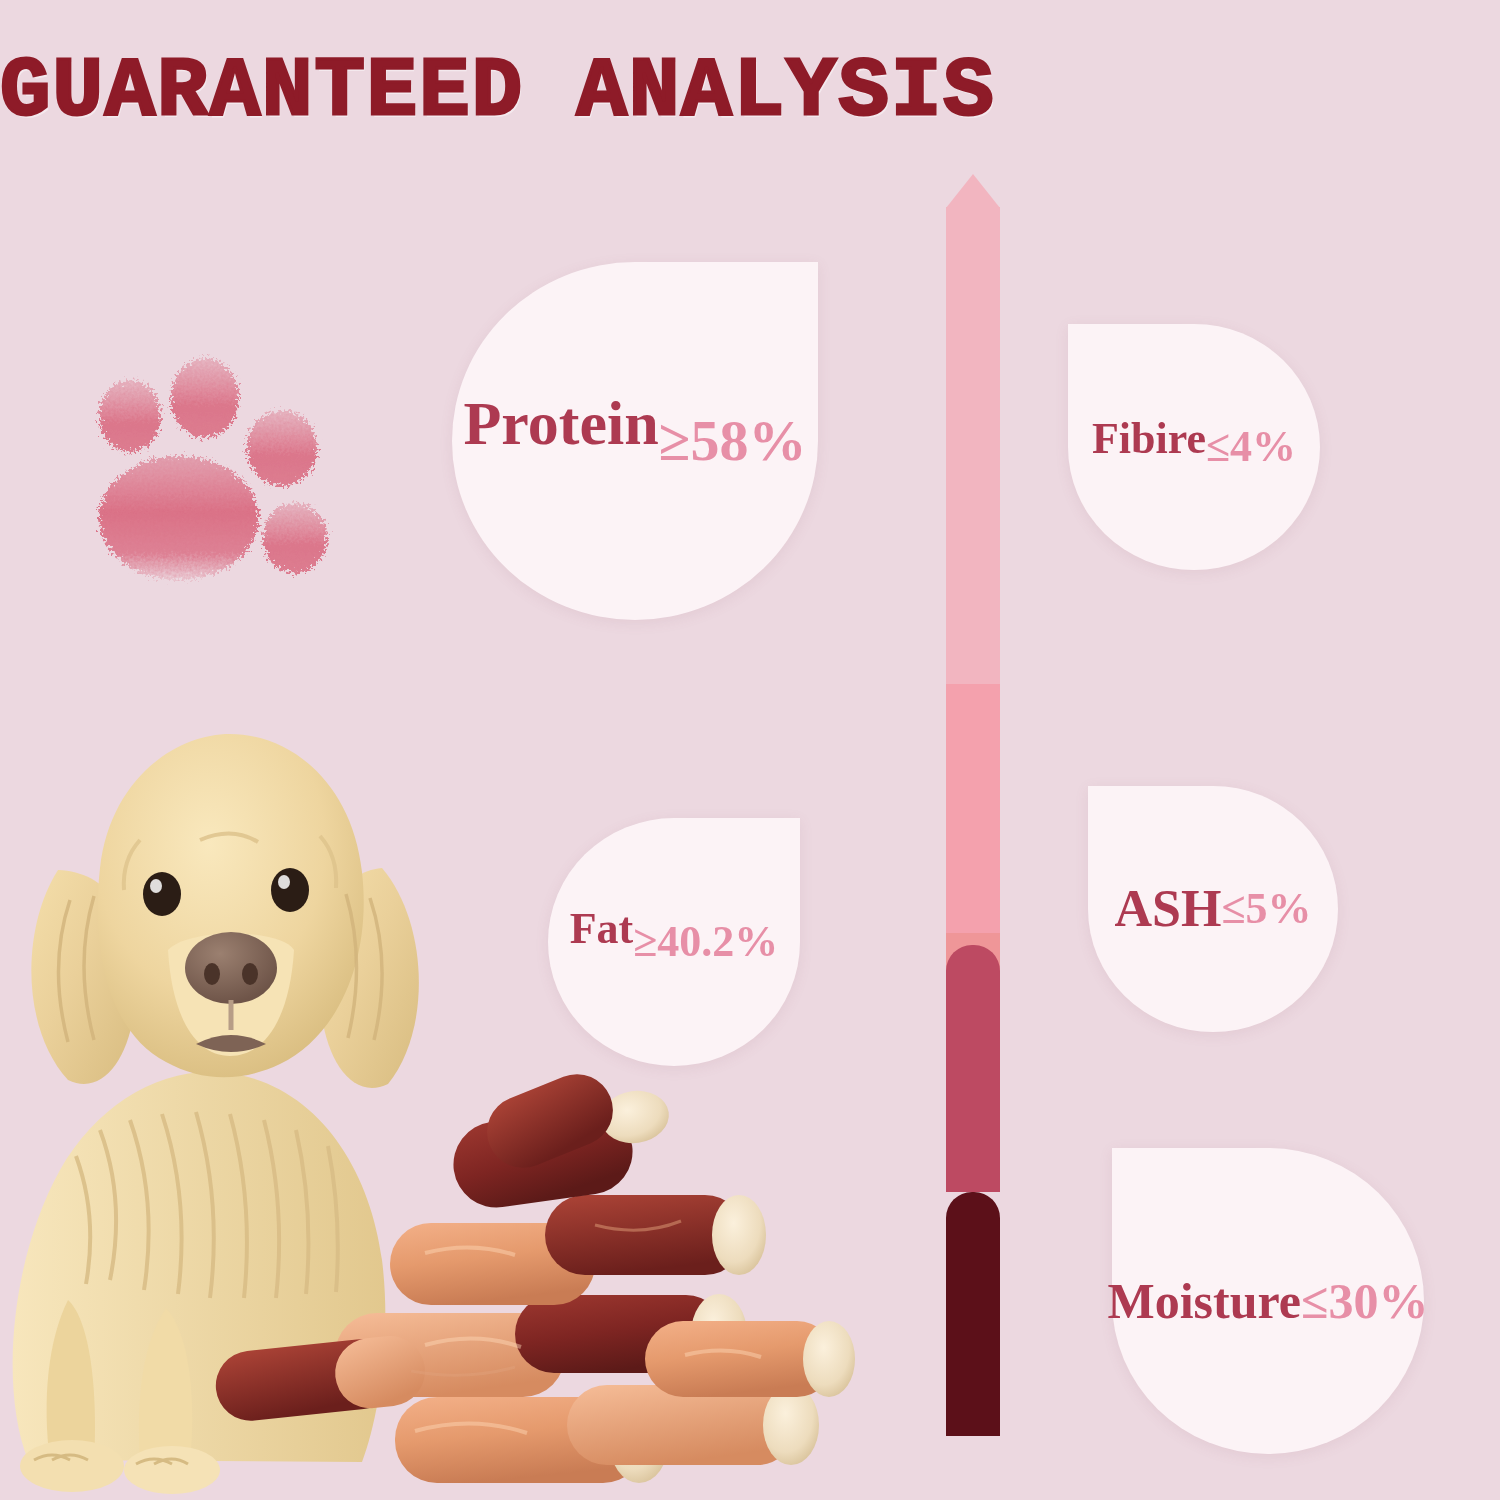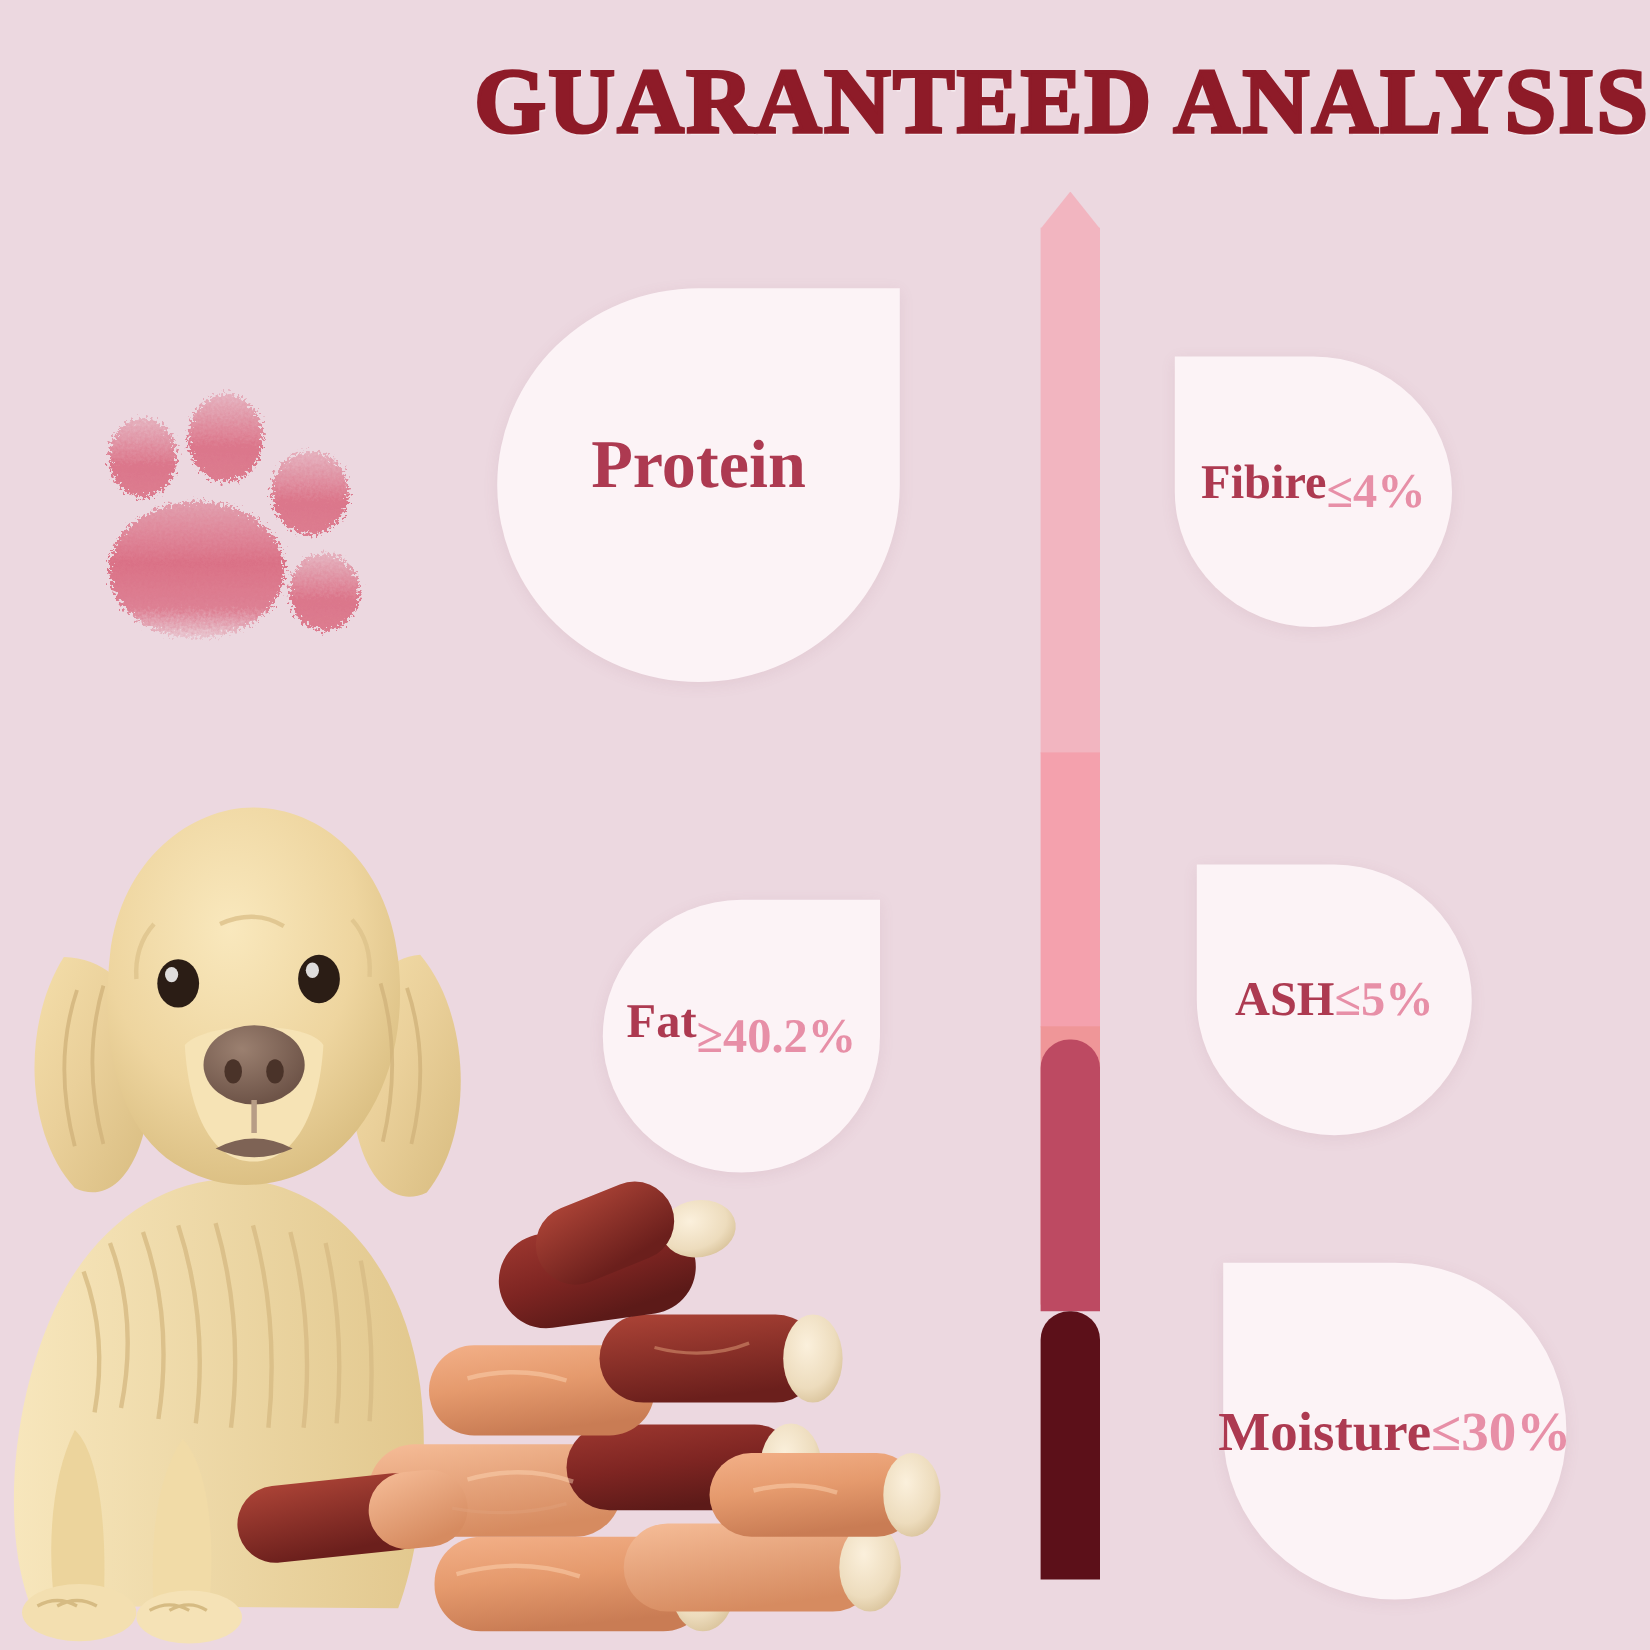--- a/index.html
+++ b/index.html
@@ -8,22 +8,22 @@
     background:#ecd8e0;
     font-family:"Liberation Serif", serif;
     overflow:hidden;
     position:relative;
   }
 
   
   #title{
     position:absolute;
     left:0; top:44px; width:1500px;
-    text-align:right;
-    font-family:Liberation Serif, serif;
+    text-align:left;
+    font-family:Liberation Mono, monospace;
     font-weight:bold;
     font-size:84px;
     letter-spacing:2px;
     color:#8e1b28;
     text-shadow:2px 3px 0 rgba(255,255,255,.45);
     -webkit-text-stroke:3px #8e1b28;
   }
 
   
   #bar{
@@ -111,21 +111,21 @@
 
   #badge-fat{left:548px;top:818px;width:252px;height:248px;}
   #badge-fat .lbl{font-size:44px;margin-bottom:26px;}
   #badge-fat .val{font-size:44px;}
 
   #badge-fibire{left:1068px;top:324px;width:252px;height:246px;}
   #badge-fibire .lbl{font-size:44px;margin-bottom:16px;}
   #badge-fibire .val{font-size:44px;}
 
   #badge-ash{left:1088px;top:786px;width:250px;height:246px;}
-  #badge-ash .lbl{font-size:44px;}
+  #badge-ash .lbl{font-size:52px;}
   #badge-ash .val{font-size:44px;}
 
   #badge-moisture{left:1112px;top:1148px;width:312px;height:306px;}
   #badge-moisture .lbl{font-size:50px;}
   #badge-moisture .val{font-size:50px;}
 </style>
 </head>
 <body>
 
 <div id="title">GUARANTEED ANALYSIS</div>
@@ -310,20 +310,21 @@
     <path d="M470 310 q40 -10 76 2"></path>
   </g>
   <g stroke="#e0a07a" stroke-width="3" fill="none" opacity=".5">
     <path d="M196 326 q54 10 104 -4"></path>
     <path d="M380 180 q46 12 86 -4"></path>
   </g>
 </svg>
 
 <div class="badge tr" id="badge-protein">
   <div class="lbl">Protein</div>
+  <div class="val">≥58%</div>
 </div>
 
 <div class="badge tr" id="badge-fat">
   <div class="lbl">Fat</div>
   <div class="val">≥40.2%</div>
 </div>
 
 <div class="badge tl" id="badge-fibire">
   <div class="lbl">Fibire</div>
   <div class="val">≤4%</div>

